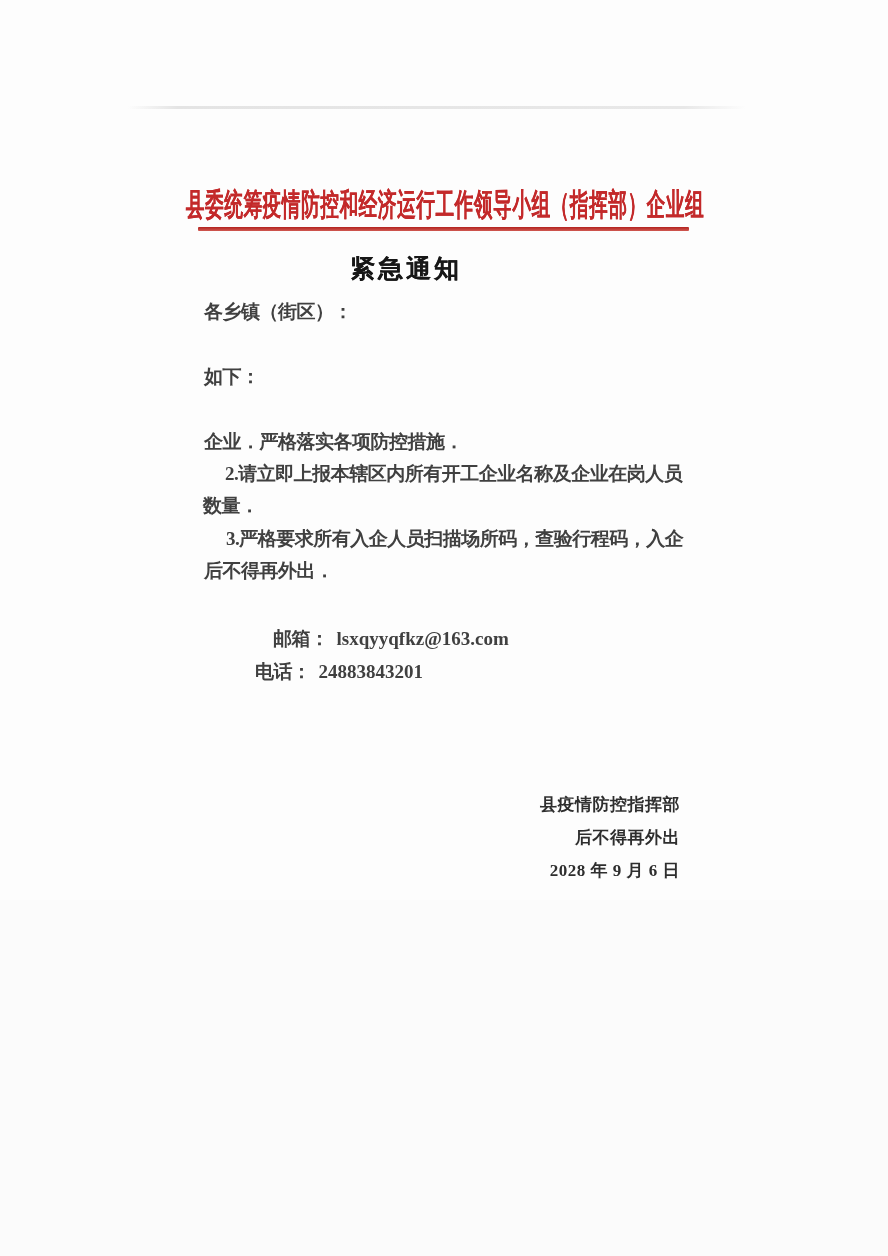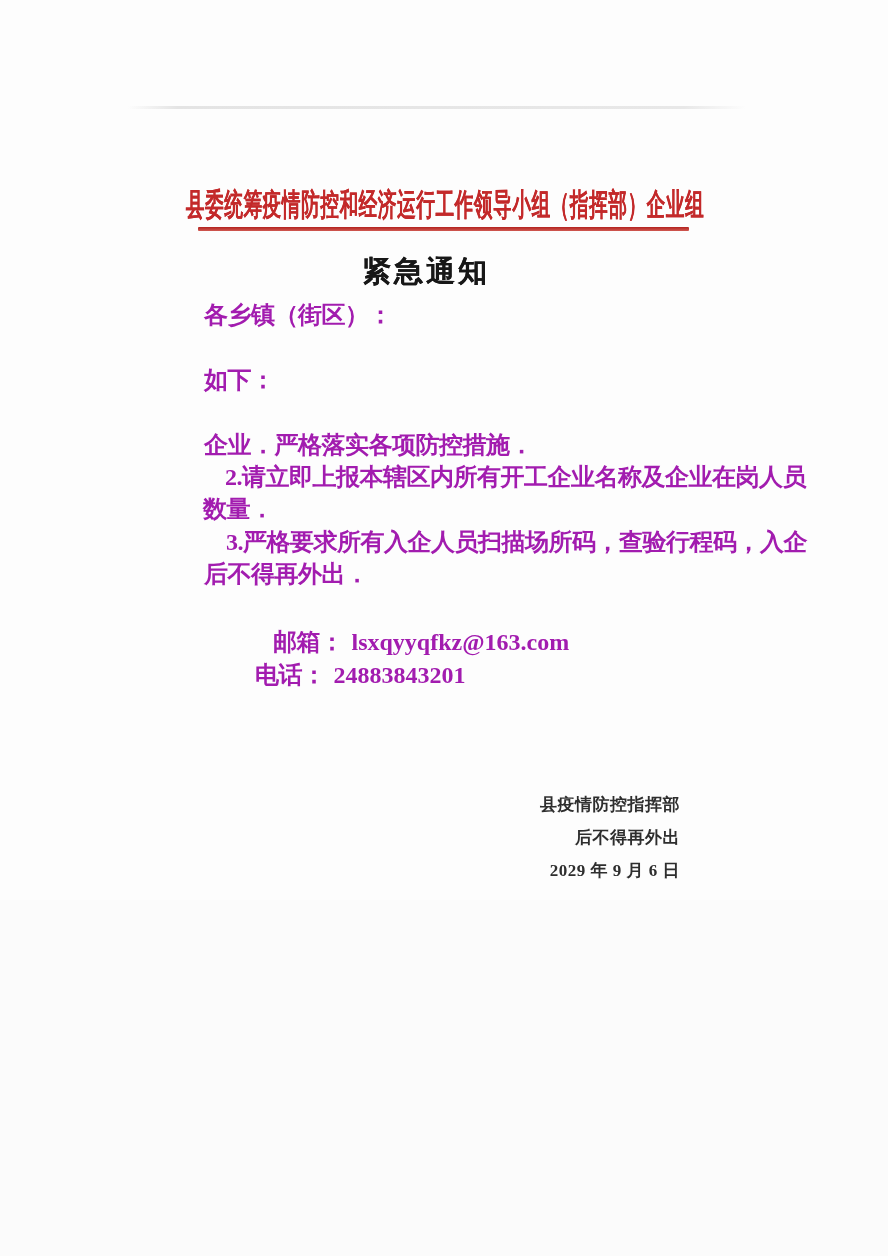--- a/index.html
+++ b/index.html
@@ -31,30 +31,30 @@
     transform:scaleX(0.60); transform-origin:center top;
     text-shadow:0.4px 0 0 currentColor;
   }
   .title-underline {
     position:absolute; left:198px; top:227px; width:491px; height:4px;
     background:linear-gradient(to bottom, #b2211e, #d05a52);
     border-radius:1px;
   }
   
   .notice-heading {
-    position:absolute; left:426px; top:252px; transform:translateX(-50%);
-    font-size:29px; font-weight:bold; letter-spacing:3px;
+    position:absolute; left:406px; top:252px; transform:translateX(-50%);
+    font-size:25px; font-weight:bold; letter-spacing:3px;
     color:#171717; white-space:nowrap;
     text-shadow:0.3px 0 0 currentColor;
   }
   
   .body-line {
     position:absolute; white-space:nowrap;
-    font-size:24px; font-weight:bold; letter-spacing:-0.5px;
-    color:#a21caf;
+    font-size:19px; font-weight:bold; letter-spacing:-0.5px;
+    color:#404040;
   }
   .latin { font-family:"Liberation Serif","DejaVu Serif",serif; margin-left:8px; letter-spacing:0; }
   
   .signature {
     position:absolute; right:208px; top:788px; text-align:right;
     font-size:17px; font-weight:bold; line-height:33px;
     color:#2e2e2e; white-space:nowrap; letter-spacing:0.5px;
   }
 </style>
 </head>
@@ -82,18 +82,18 @@
   <div class="body-line" style="left:273px;top:626px">
     <span>邮箱：</span><span class="latin">lsxqyyqfkz@163.com</span>
   </div>
   <div class="body-line" style="left:255px;top:659px">
     <span>电话：</span><span class="latin">24883843201</span>
   </div>
 
   <div class="signature">
     <div>县疫情防控指挥部</div>
     <div>后不得再外出</div>
-    <div>2029 年 9 月 6 日</div>
+    <div>2028 年 9 月 6 日</div>
   </div>
 
   <div class="scan-smudge"></div>
 
 </div>
 
 </body></html>

